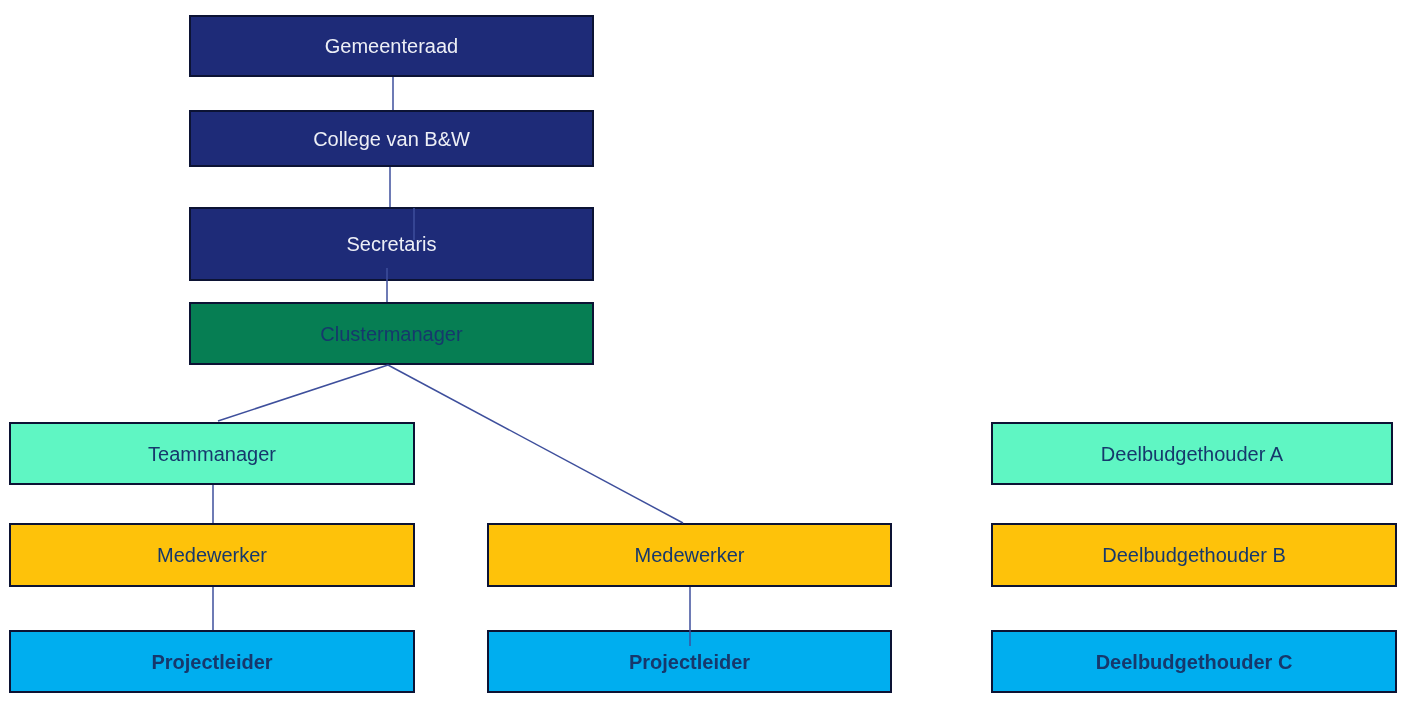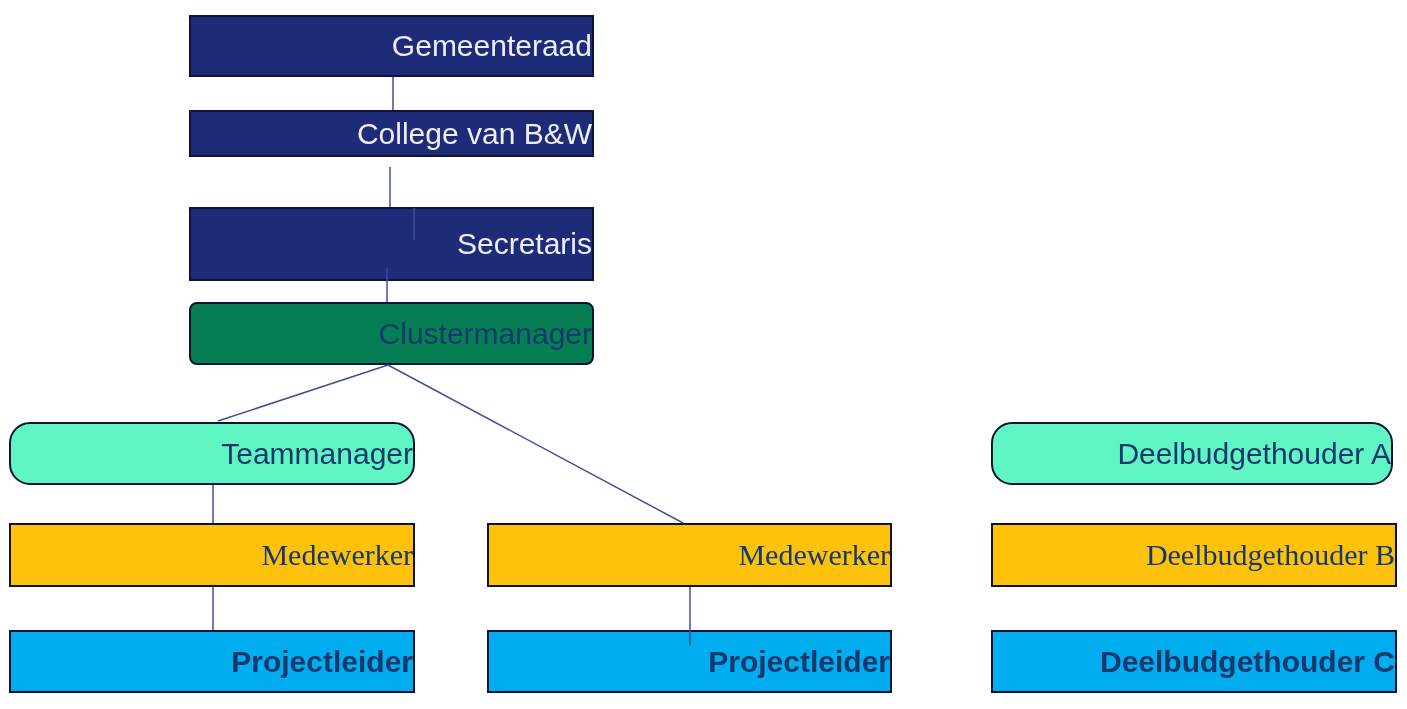--- a/index.html
+++ b/index.html
@@ -24,29 +24,29 @@
   .stage{
     position:relative;
     width:1407px;height:709px;
   }
   .node{
     position:absolute;
     box-sizing:border-box;
     border:2px solid var(--border);
     display:flex;
     align-items:center;
-    justify-content:flex-end;
-    font-size:30px;
+    justify-content:center;
+    font-size:20px;
     line-height:1;
     white-space:nowrap;
   }
   .c-navy  {background:var(--navy);  color:var(--text_on_navy);}
-  .c-green {background:var(--green); color:var(--text_on_color);border-radius:8px;}
-  .c-mint  {background:var(--mint);  color:var(--text_on_color);border-radius:21px;}
-  .c-yellow{background:var(--yellow);color:var(--text_on_color);font-family:Liberation Serif, serif;}
+  .c-green {background:var(--green); color:var(--text_on_color);}
+  .c-mint  {background:var(--mint);  color:var(--text_on_color);}
+  .c-yellow{background:var(--yellow);color:var(--text_on_color);}
   .c-blue  {background:var(--blue);  color:var(--text_on_color);font-weight:bold;}
   .connectors{
     position:absolute;
     left:0;top:0;
     width:1407px;height:709px;
     pointer-events:none;
   }
   .connectors line{
     stroke:var(--connector);
     stroke-width:1.5;
@@ -55,21 +55,21 @@
 </style>
 </head>
 <body>
 
 <div class="stage">
 
   <div class="node c-navy" style="left:189px;top:15px;width:405px;height:62px">
     <span>Gemeenteraad</span>
   </div>
 
-  <div class="node c-navy" style="left:189px;top:110px;width:405px;height:47px">
+  <div class="node c-navy" style="left:189px;top:110px;width:405px;height:57px">
     <span>College van B&amp;W</span>
   </div>
 
   <div class="node c-navy" style="left:189px;top:207px;width:405px;height:74px">
     <span>Secretaris</span>
   </div>
 
   <div class="node c-green" style="left:189px;top:302px;width:405px;height:63px">
     <span>Clustermanager</span>
   </div>

